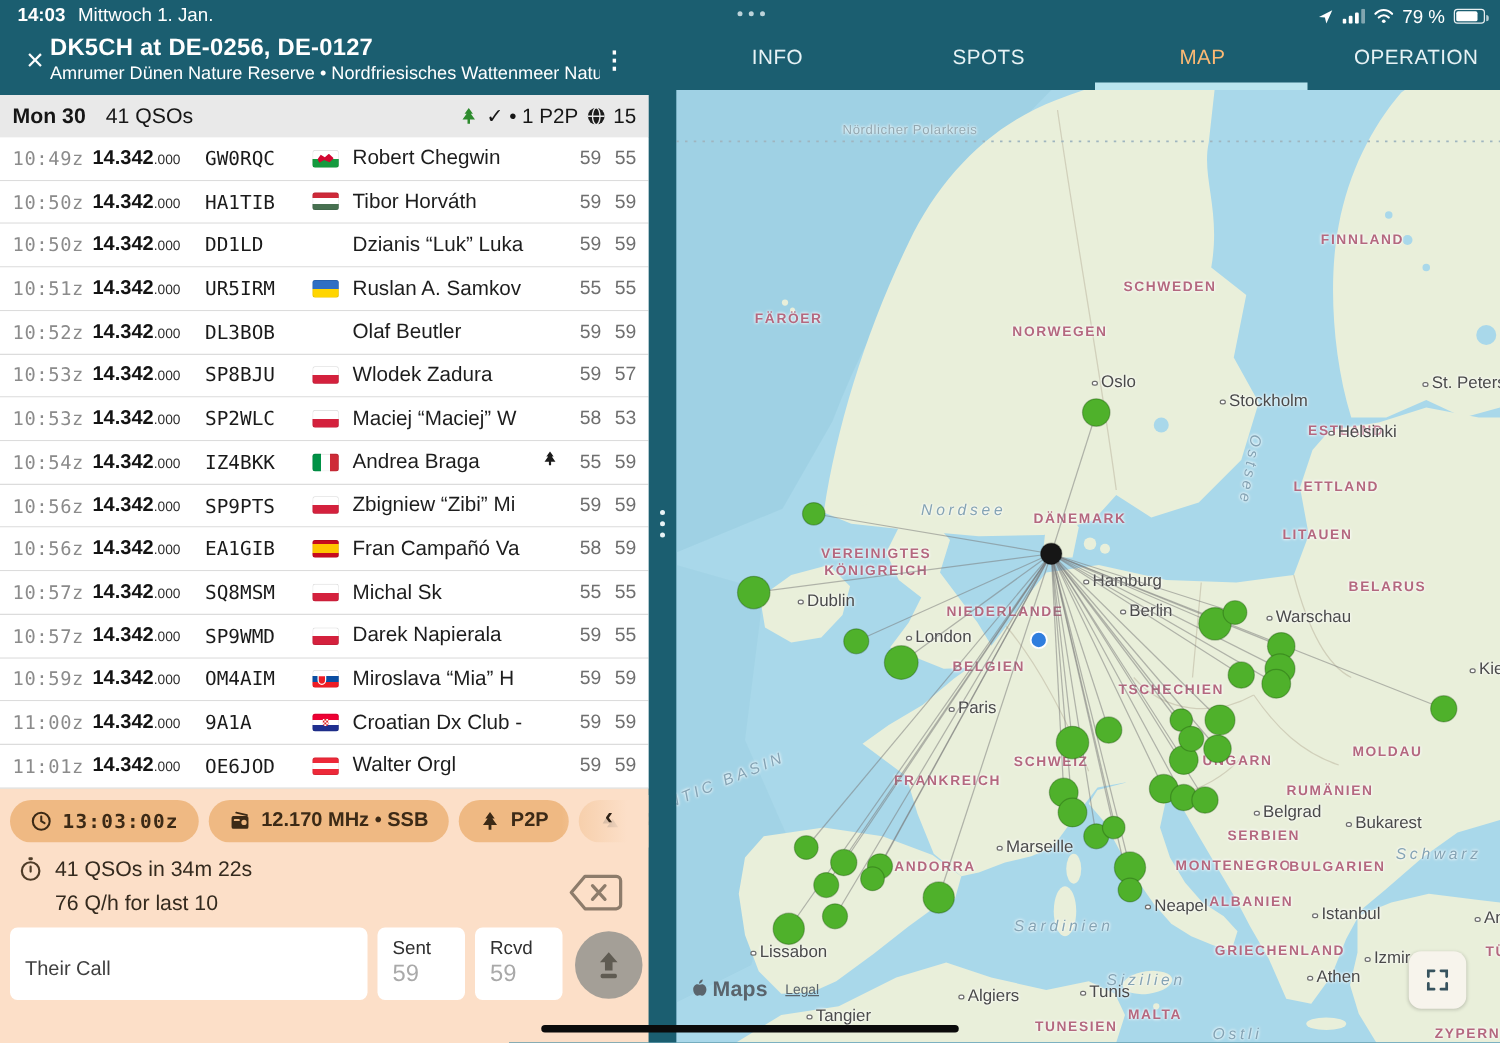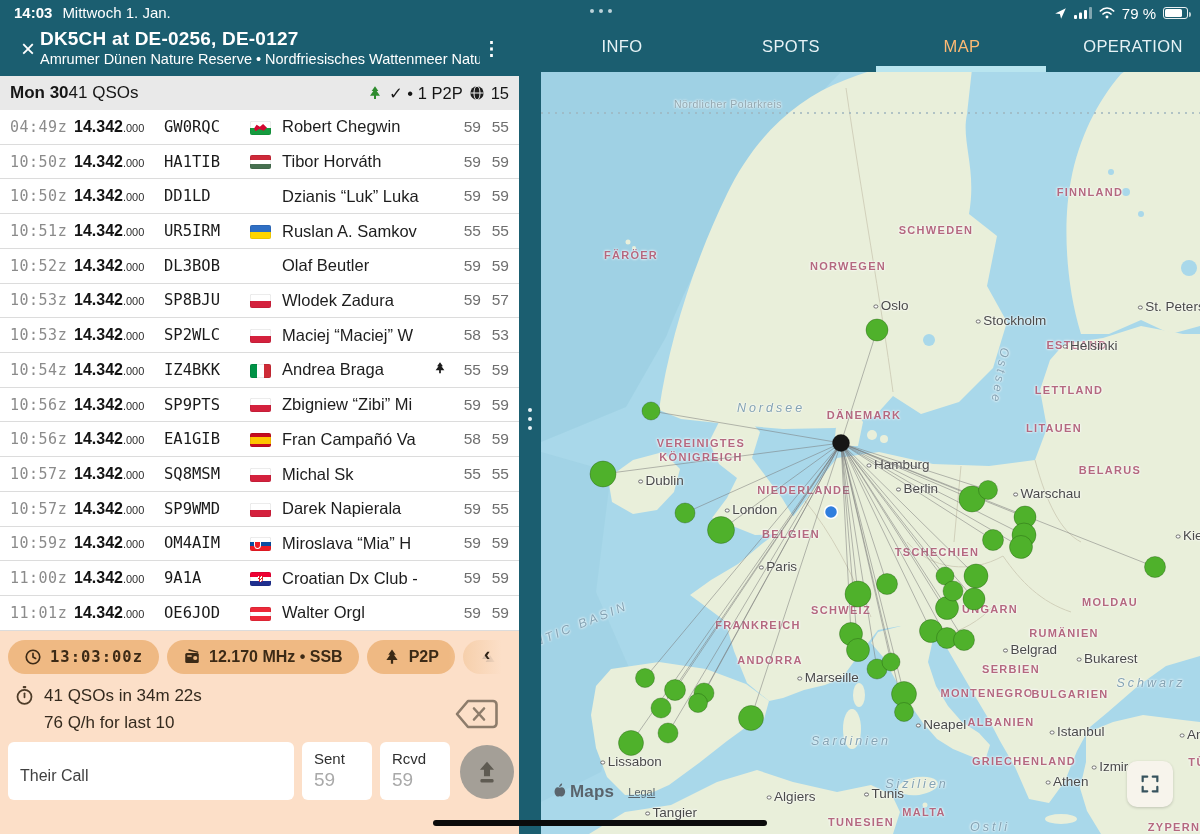--- a/index.html
+++ b/index.html
@@ -27,21 +27,21 @@
   .kebab{position:absolute;left:482px;top:10px;width:18px;height:26px;text-align:center;font-size:19px;font-weight:bold;letter-spacing:0;line-height:26px}
   .tabs{position:absolute;left:541px;top:0;width:659px;height:46px}
   .tab{position:absolute;top:0;height:40px;line-height:40px;transform:translateX(-50%);font-size:16.5px;color:#e6f2f5;letter-spacing:.4px;cursor:pointer;white-space:nowrap}
   .tab:nth-child(1){left:81px}.tab:nth-child(2){left:250px}.tab:nth-child(3){left:421px}.tab:nth-child(4){left:592px}
   .tab-underline{position:absolute;left:335px;top:40px;width:170px;height:6px;background:#b9e5ef}
 
   
   .log-panel{position:absolute;left:0;top:76px;width:519px;height:555px;background:#fff;z-index:10}
   .log-header{height:34px;background:#e9e9e9;display:flex;align-items:center;padding:0 10px;font-size:17px;color:#161616}
   .log-day{font-weight:bold}
-  .log-count{}
+  .log-count{margin-left:16px}
   .log-right{margin-left:auto;display:flex;align-items:center;gap:6px;font-size:16.5px}
   .tree-green{color:#2e8b2e;width:16px;height:16px}
   .globe-ic{width:16px;height:16px;color:#1d1d1d}
   .qso-rows{height:521px;overflow:hidden}
   .qso-row{height:34.73px;display:flex;align-items:center;border-bottom:1px solid #dcdcdc;padding-left:10px;background:#fff;cursor:pointer}
   .c-time{width:64px;font-family:"DejaVu Sans Mono",monospace;font-size:15px;color:#8b8b8b;letter-spacing:.5px;flex:none}
   .c-freq{width:90px;flex:none;color:#131313}
   .c-freq b{font-size:16px}
   .c-freq i{font-style:normal;font-size:11px;color:#2c2c2c}
   .c-call{width:86px;flex:none;font-family:"DejaVu Sans Mono",monospace;font-size:15.5px;color:#1a1a1a}
@@ -184,21 +184,21 @@
       <span class="globe-ic"><svg viewBox="0 0 24 24" width="16" height="16">
             <circle cx="12" cy="12" r="10" fill="currentColor"></circle>
             <ellipse cx="12" cy="12" rx="4.5" ry="10" fill="none" stroke="#e9e9e9" stroke-width="1.6"></ellipse>
             <path d="M2 12 h20" stroke="#e9e9e9" stroke-width="1.6"></path>
           </svg></span>
       <span>15</span>
     </span>
   </div>
   <div class="qso-rows" id="log-rows">
       <div class="qso-row">
-        <span class="c-time">04:49z</span>
+        <span class="c-time">10:49z</span>
         <span class="c-freq"><b>14.342</b><i>.000</i></span>
         <span class="c-call">GW0RQC</span>
         <span class="c-flag"><span class="flag flag-wales"></span></span>
         <span class="c-name">Robert Chegwin</span>
         <span class="c-tree"></span>
         <span class="c-sent">59</span>
         <span class="c-rcvd">55</span>
       </div>
       <div class="qso-row">
         <span class="c-time">10:50z</span>
@@ -499,21 +499,21 @@
       <div class="mlabel country" style="left: 513px; top: 356px;">LITAUEN</div>
       <div class="mlabel country" style="left: 569px; top: 398px;">BELARUS</div>
       <div class="mlabel country" style="left: 323px; top: 343px;">DÄNEMARK</div>
       <div class="mlabel country" style="left: 160px; top: 371px;">VEREINIGTES</div>
       <div class="mlabel country" style="left: 160px; top: 385px;">KÖNIGREICH</div>
       <div class="mlabel country" style="left: 263px; top: 418px;">NIEDERLANDE</div>
       <div class="mlabel country" style="left: 250px; top: 462px;">BELGIEN</div>
       <div class="mlabel country" style="left: 396px; top: 480px;">TSCHECHIEN</div>
       <div class="mlabel country" style="left: 300px; top: 538px;">SCHWEIZ</div>
       <div class="mlabel country" style="left: 217px; top: 553px;">FRANKREICH</div>
-      <div class="mlabel country" style="left: 207px; top: 588px; padding-left: 44px;">ANDORRA</div>
+      <div class="mlabel country" style="left: 207px; top: 622px;">ANDORRA</div>
       <div class="mlabel country" style="left: 449px; top: 537px;">UNGARN</div>
       <div class="mlabel country" style="left: 569px; top: 530px;">MOLDAU</div>
       <div class="mlabel country" style="left: 523px; top: 561px;">RUMÄNIEN</div>
       <div class="mlabel country" style="left: 470px; top: 597px;">SERBIEN</div>
       <div class="mlabel country" style="left: 446px; top: 621px;">MONTENEGRO</div>
       <div class="mlabel country" style="left: 529px; top: 622px;">BULGARIEN</div>
       <div class="mlabel country" style="left: 460px; top: 650px;">ALBANIEN</div>
       <div class="mlabel country" style="left: 483px; top: 689px;">GRIECHENLAND</div>
       <div class="mlabel country" style="left: 320px; top: 750px;">TUNESIEN</div>
       <div class="mlabel country" style="left: 383px; top: 740px;">MALTA</div>

